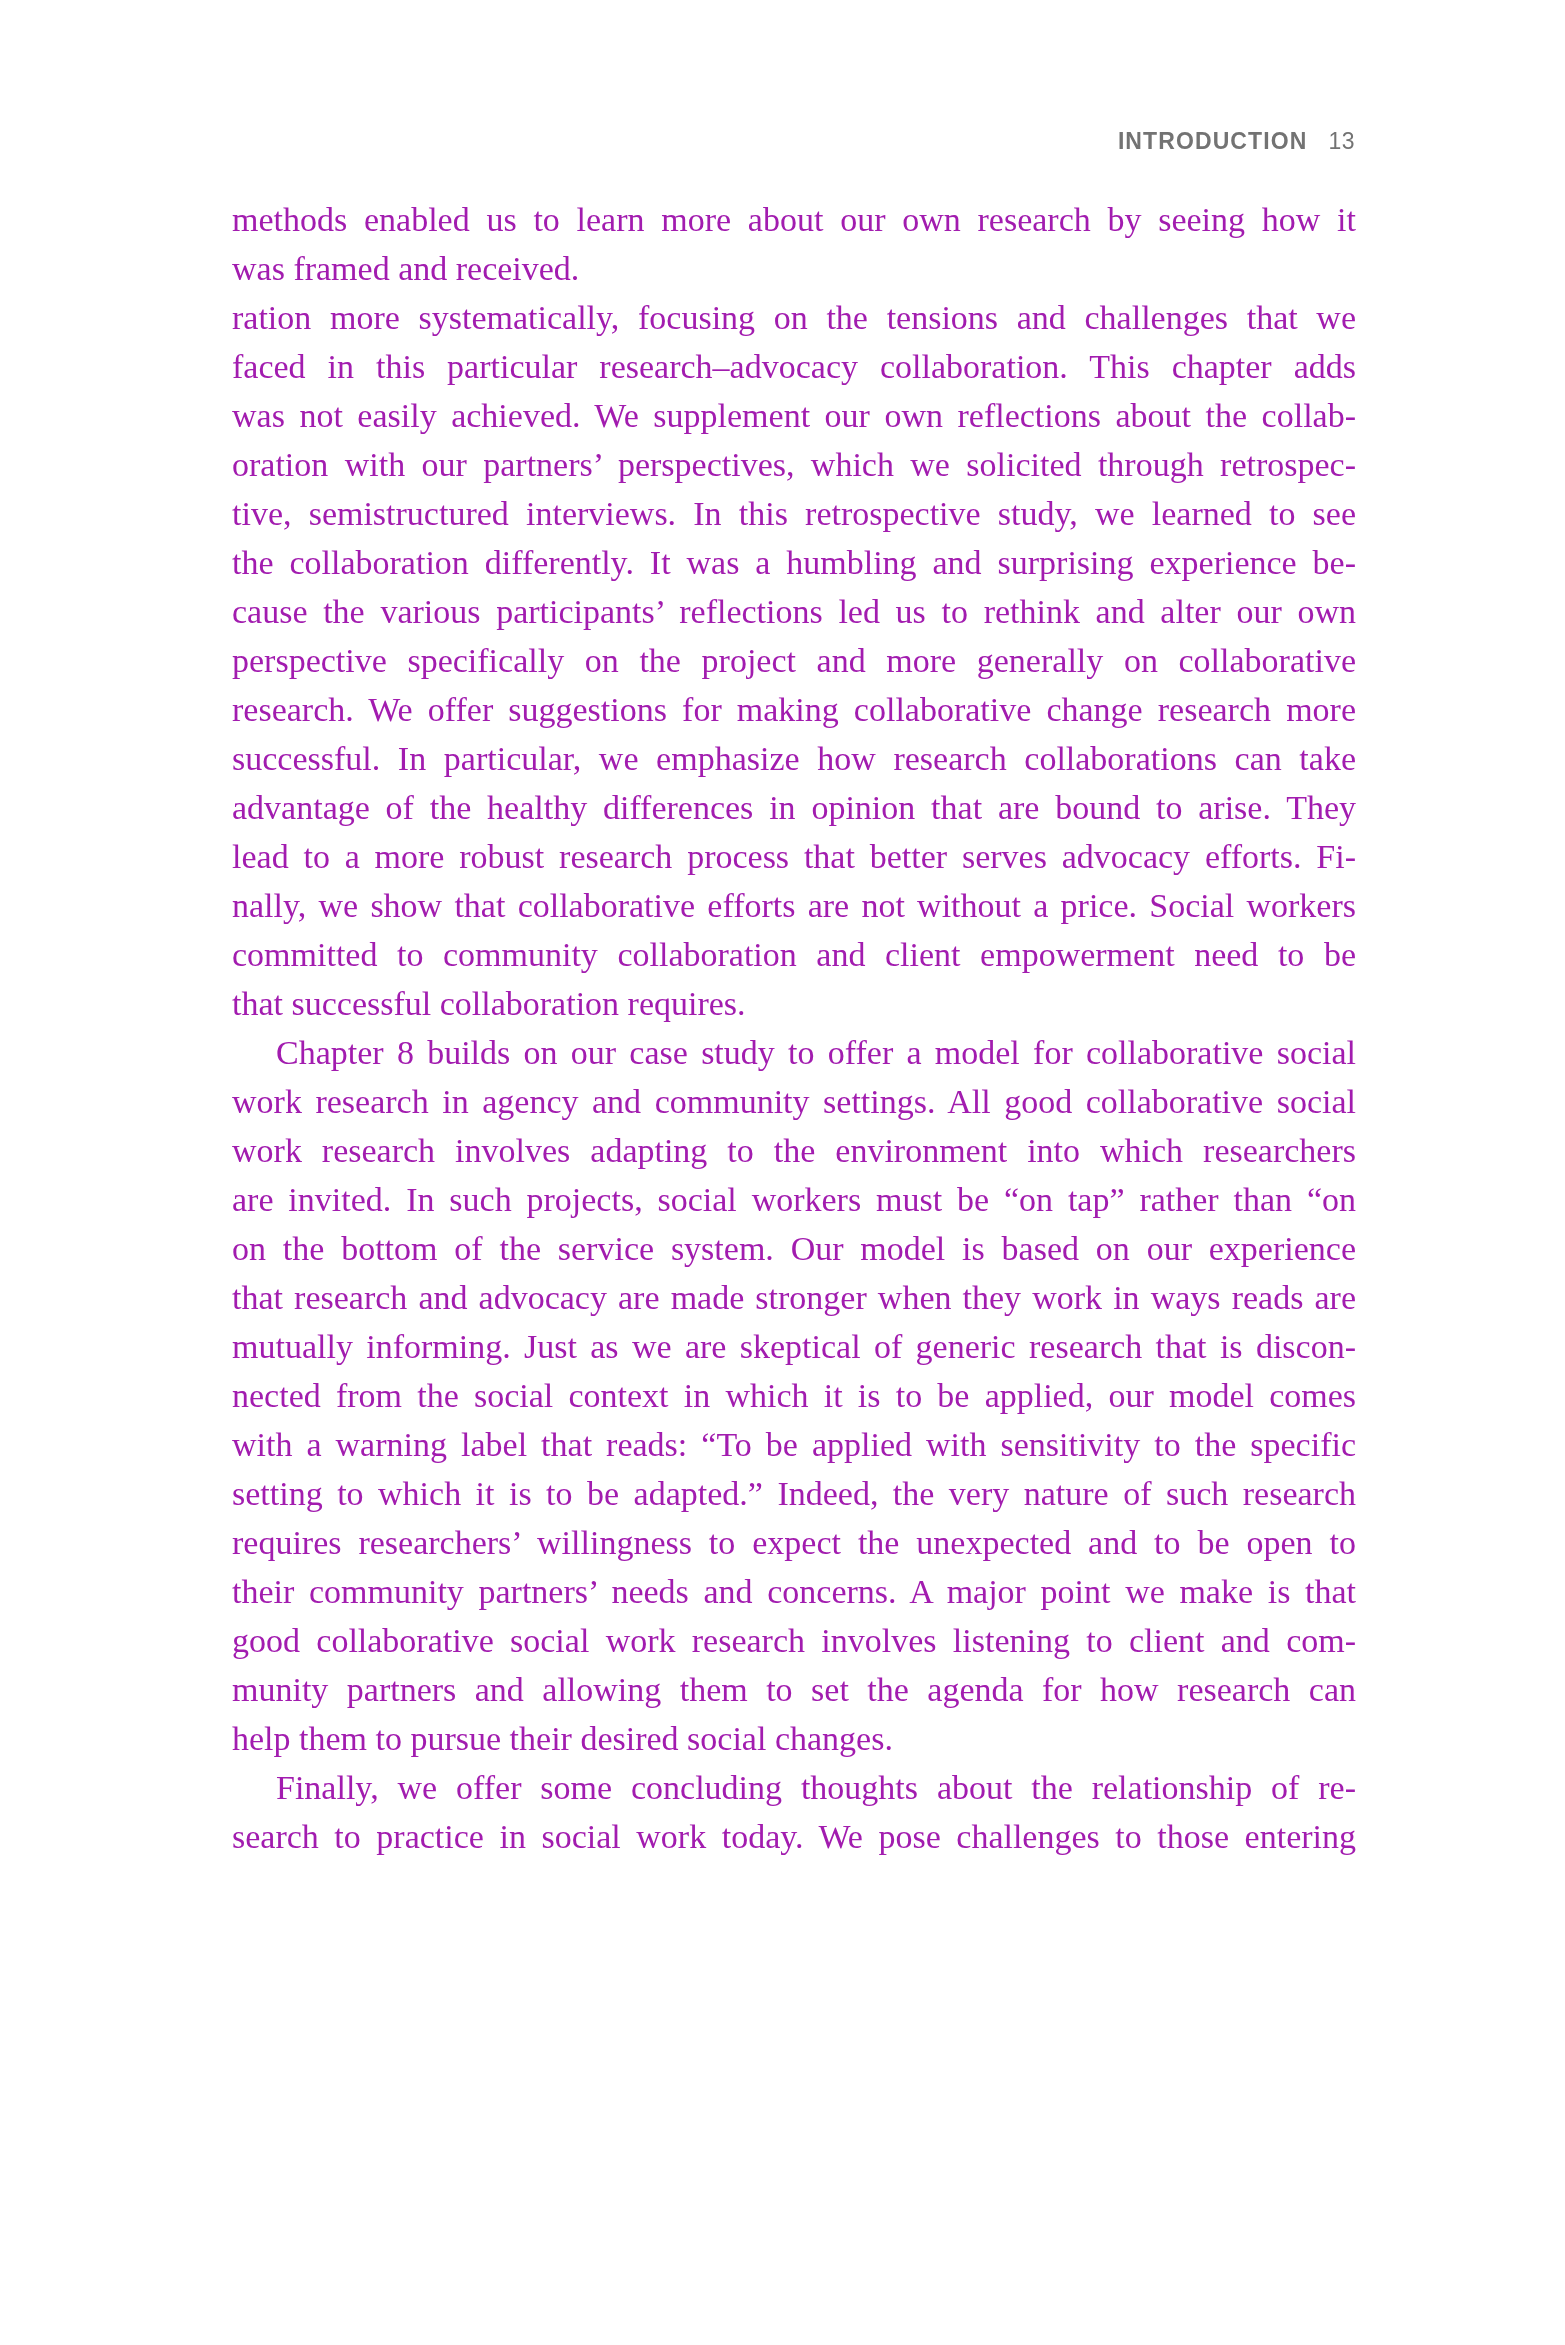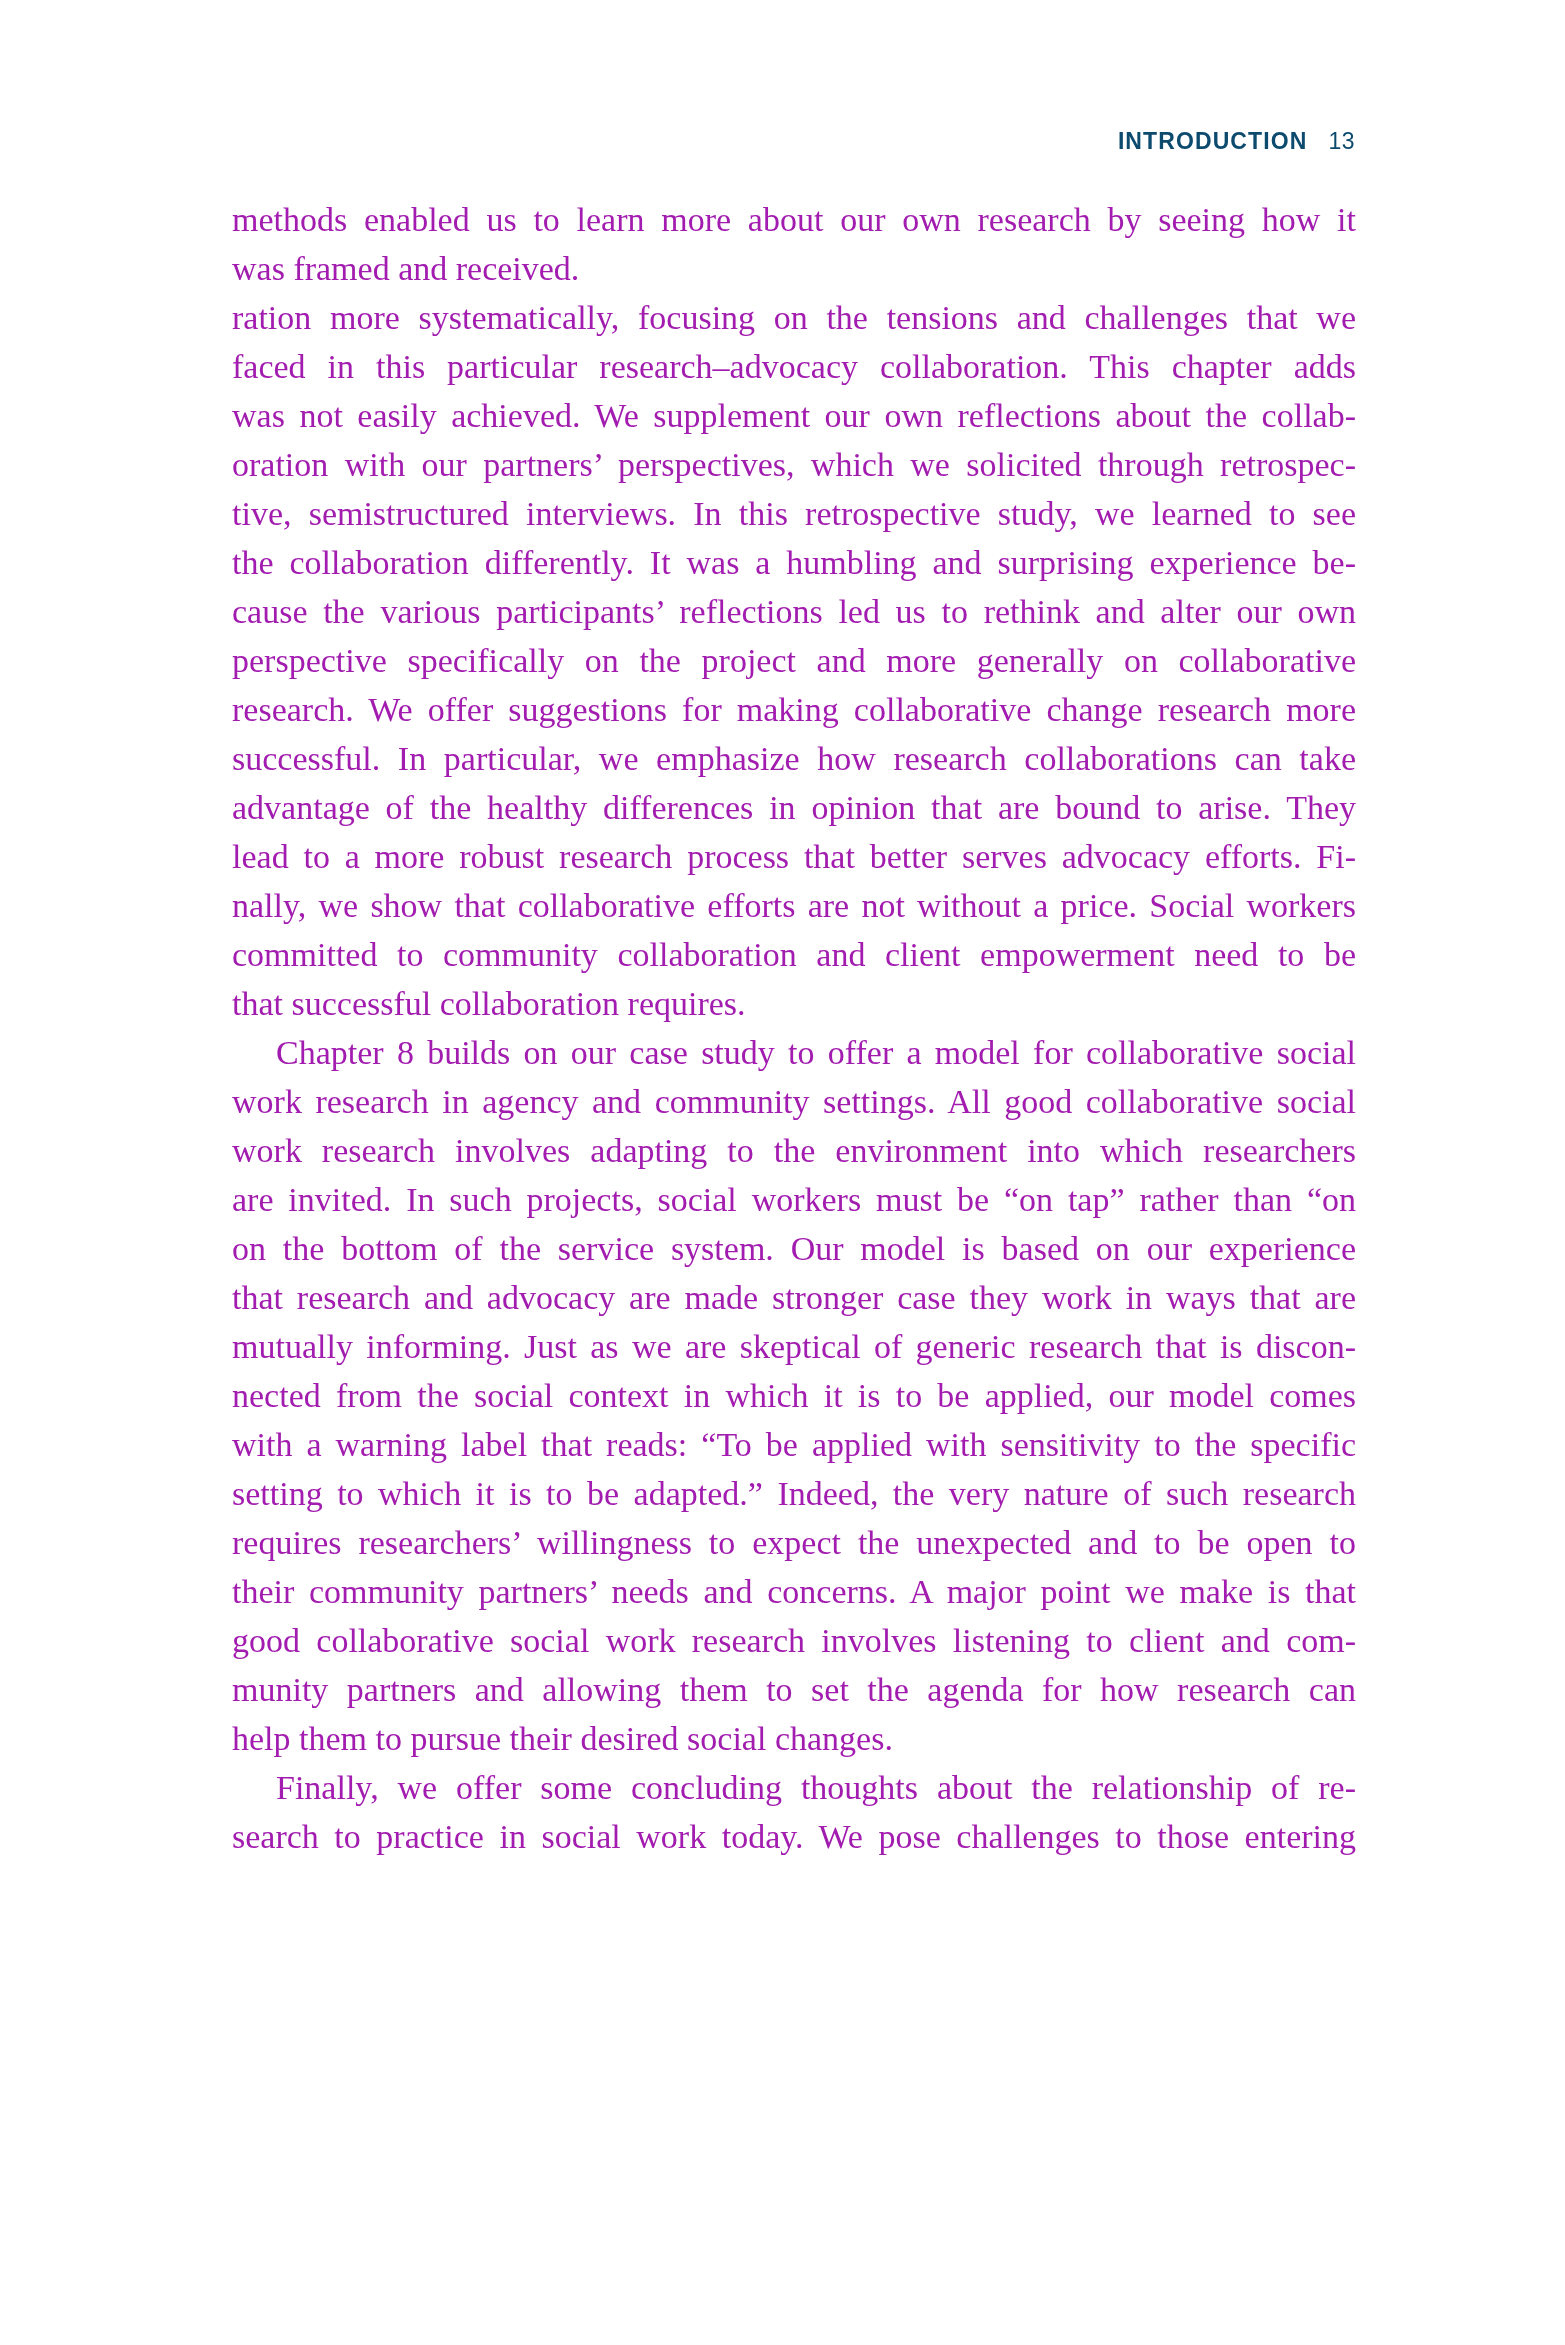--- a/index.html
+++ b/index.html
@@ -14,21 +14,21 @@
       overflow: hidden;
       color: #1a1a1a;
     }
     .running-head {
       position: absolute;
       top: 127px;
       right: 211px;
       font-family: "Liberation Sans", sans-serif;
       font-size: 23px;
       line-height: 29px;
-      color: #0c4a6e;
+      color: #737373;
       white-space: nowrap;
     }
     .running-head .section {
       font-weight: bold;
       letter-spacing: 1.1px;
     }
     .running-head .folio {
       font-weight: normal;
       margin-left: 21px;
       letter-spacing: 0.5px;
@@ -97,21 +97,21 @@
       <span class="ln">nally, we show that collaborative efforts are not without a price. Social workers</span>
       <span class="ln">committed to community collaboration and client empowerment need to be</span>
       <span class="ln last">that successful collaboration requires.</span>
     </p>
     <p class="indent">
       <span class="ln first">Chapter 8 builds on our case study to offer a model for collaborative social</span>
       <span class="ln">work research in agency and community settings. All good collaborative social</span>
       <span class="ln">work research involves adapting to the environment into which researchers</span>
       <span class="ln">are invited. In such projects, social workers must be “on tap” rather than “on</span>
       <span class="ln">on the bottom of the service system. Our model is based on our experience</span>
-      <span class="ln">that research and advocacy are made stronger case they work in ways that are</span>
+      <span class="ln">that research and advocacy are made stronger when they work in ways reads are</span>
       <span class="ln">mutually informing. Just as we are skeptical of generic research that is discon-</span>
       <span class="ln">nected from the social context in which it is to be applied, our model comes</span>
       <span class="ln">with a warning label that reads: “To be applied with sensitivity to the specific</span>
       <span class="ln">setting to which it is to be adapted.” Indeed, the very nature of such research</span>
       <span class="ln">requires researchers’ willingness to expect the unexpected and to be open to</span>
       <span class="ln">their community partners’ needs and concerns. A major point we make is that</span>
       <span class="ln">good collaborative social work research involves listening to client and com-</span>
       <span class="ln">munity partners and allowing them to set the agenda for how research can</span>
       <span class="ln last">help them to pursue their desired social changes.</span>
     </p>

